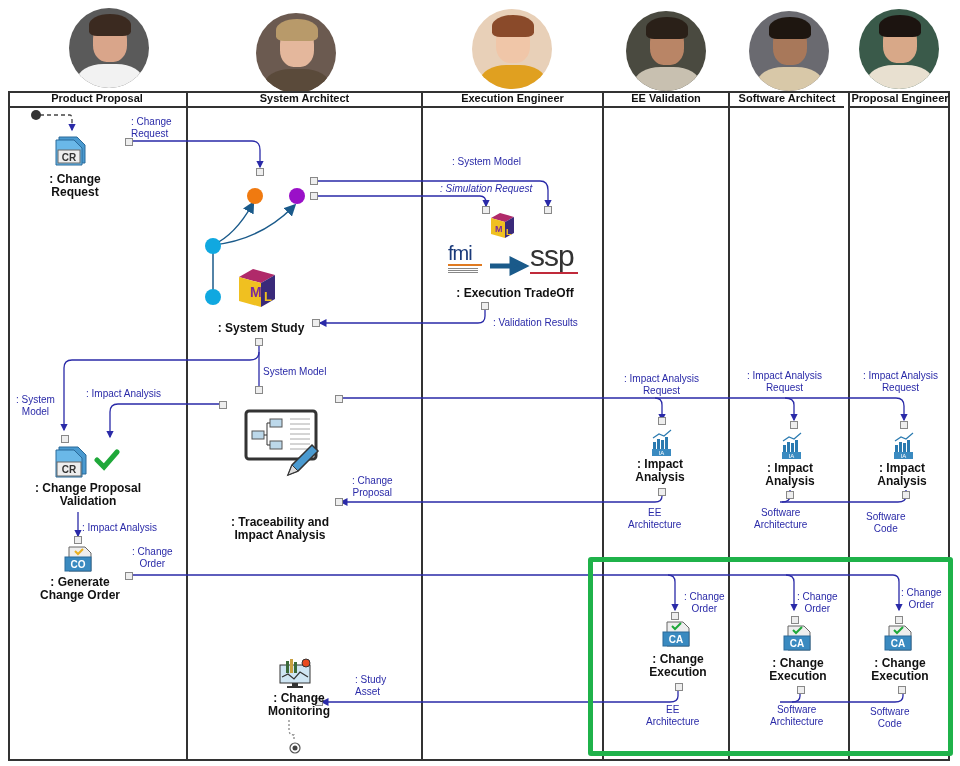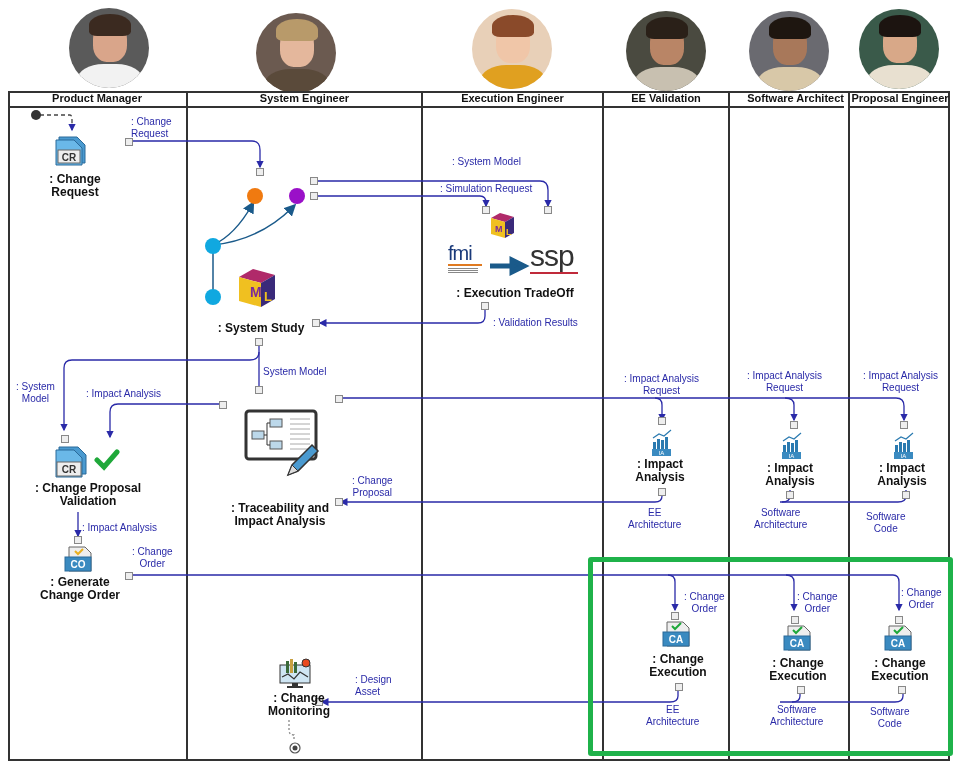--- a/index.html
+++ b/index.html
@@ -58,25 +58,25 @@
   <div class="hair" style="background:#1c1410"></div>
 </div>
 
 <div class="lane-table"></div>
 <div class="lane-div" style="left:186px"></div>
 <div class="lane-div" style="left:421px"></div>
 <div class="lane-div" style="left:602px"></div>
 <div class="lane-div" style="left:728px"></div>
 <div class="lane-div" style="left:848px"></div>
 
-<div class="lane-header" style="left:8px;width:178px;">Product Manager</div>
-<div class="lane-header" style="left:188px;width:233px;">System Engineer</div>
+<div class="lane-header" style="left:8px;width:178px;">Product Proposal</div>
+<div class="lane-header" style="left:188px;width:233px;">System Architect</div>
 <div class="lane-header" style="left:423px;width:179px;">Execution Engineer</div>
 <div class="lane-header" style="left:604px;width:124px;">EE Validation</div>
-<div class="lane-header" style="left:730px;width:114px;text-align:right;">Software Architect</div>
+<div class="lane-header" style="left:730px;width:114px;">Software Architect</div>
 <div class="lane-header" style="left:850px;width:100px;">Proposal Engineer</div>
 
 <svg class="wires" width="960" height="766">
   <defs>
     <marker id="ah" markerWidth="7" markerHeight="7" refX="5" refY="3" orient="auto">
       <path d="M0,0 L6,3 L0,6 Z" fill="#2a2aa8"></path>
     </marker>
     <marker id="ahb" markerWidth="8" markerHeight="8" refX="5" refY="4" orient="auto">
       <path d="M0,0 L8,4 L0,8 Z" fill="#1a5a8a"></path>
     </marker>
@@ -290,21 +290,21 @@
   <rect x="14" y="26" width="6" height="3" fill="#333"></rect>
     <rect x="9" y="29" width="16" height="2" fill="#333"></rect>
 </svg>
 
 <div class="node-label" style="left:37px;top:173px;width:76px;white-space:pre-line;">: Change
 Request</div>
 <div class="node-label" style="left:206px;top:322px;width:110px;">: System Study</div>
 <div class="node-label" style="left:445px;top:287px;width:140px;">: Execution TradeOff</div>
 <div class="node-label" style="left:28px;top:482px;width:120px;white-space:pre-line;">: Change Proposal
 Validation</div>
-<div class="node-label" style="left:225px;top:502px;width:110px;white-space:pre-line;">: Traceability and
+<div class="node-label" style="left:225px;top:516px;width:110px;white-space:pre-line;">: Traceability and
 Impact Analysis</div>
 <div class="node-label" style="left:30px;top:576px;width:100px;white-space:pre-line;">: Generate
 Change Order</div>
 <div class="node-label" style="left:625px;top:458px;width:70px;white-space:pre-line;">: Impact
 Analysis</div>
 <div class="node-label" style="left:755px;top:462px;width:70px;white-space:pre-line;">: Impact
 Analysis</div>
 <div class="node-label" style="left:867px;top:462px;width:70px;white-space:pre-line;">: Impact
 Analysis</div>
 <div class="node-label" style="left:643px;top:653px;width:70px;white-space:pre-line;">: Change
@@ -312,24 +312,24 @@
 <div class="node-label" style="left:763px;top:657px;width:70px;white-space:pre-line;">: Change
 Execution</div>
 <div class="node-label" style="left:865px;top:657px;width:70px;white-space:pre-line;">: Change
 Execution</div>
 <div class="node-label" style="left:259px;top:692px;width:80px;white-space:pre-line;">: Change
 Monitoring</div>
 
 <div class="flow-label" style="left:131px;top:116px;white-space:pre-line;text-align:left;">: Change
 Request</div>
 <div class="flow-label" style="left:452px;top:156px;">: System Model</div>
-<div class="flow-label" style="left:440px;top:183px;">: Simulation Request</div>
+<div class="flow-label" style="left:440px;top:183px;font-style:italic;">: Simulation Request</div>
 <div class="flow-label" style="left:493px;top:317px;">: Validation Results</div>
 <div class="flow-label" style="left:263px;top:366px;">System Model</div>
-<div class="flow-label" style="left:16px;top:381px;white-space:pre-line;">: System
+<div class="flow-label" style="left:16px;top:394px;white-space:pre-line;">: System
 Model</div>
 <div class="flow-label" style="left:86px;top:388px;">: Impact Analysis</div>
 <div class="flow-label" style="left:82px;top:522px;">: Impact Analysis</div>
 <div class="flow-label" style="left:624px;top:373px;white-space:pre-line;">: Impact Analysis
 Request</div>
 <div class="flow-label" style="left:747px;top:370px;white-space:pre-line;">: Impact Analysis
 Request</div>
 <div class="flow-label" style="left:863px;top:370px;white-space:pre-line;">: Impact Analysis
 Request</div>
 <div class="flow-label" style="left:352px;top:475px;white-space:pre-line;">: Change
@@ -341,21 +341,21 @@
 <div class="flow-label" style="left:866px;top:511px;white-space:pre-line;">Software
 Code</div>
 <div class="flow-label" style="left:132px;top:546px;white-space:pre-line;">: Change
 Order</div>
 <div class="flow-label" style="left:684px;top:591px;white-space:pre-line;">: Change
 Order</div>
 <div class="flow-label" style="left:797px;top:591px;white-space:pre-line;">: Change
 Order</div>
 <div class="flow-label" style="left:901px;top:587px;white-space:pre-line;">: Change
 Order</div>
-<div class="flow-label" style="left:355px;top:674px;white-space:pre-line;text-align:left;">: Design
+<div class="flow-label" style="left:355px;top:674px;white-space:pre-line;text-align:left;">: Study
 Asset</div>
 <div class="flow-label" style="left:646px;top:704px;white-space:pre-line;">EE
 Architecture</div>
 <div class="flow-label" style="left:770px;top:704px;white-space:pre-line;">Software
 Architecture</div>
 <div class="flow-label" style="left:870px;top:706px;white-space:pre-line;">Software
 Code</div>
 
 <div class="highlight"></div>
 

